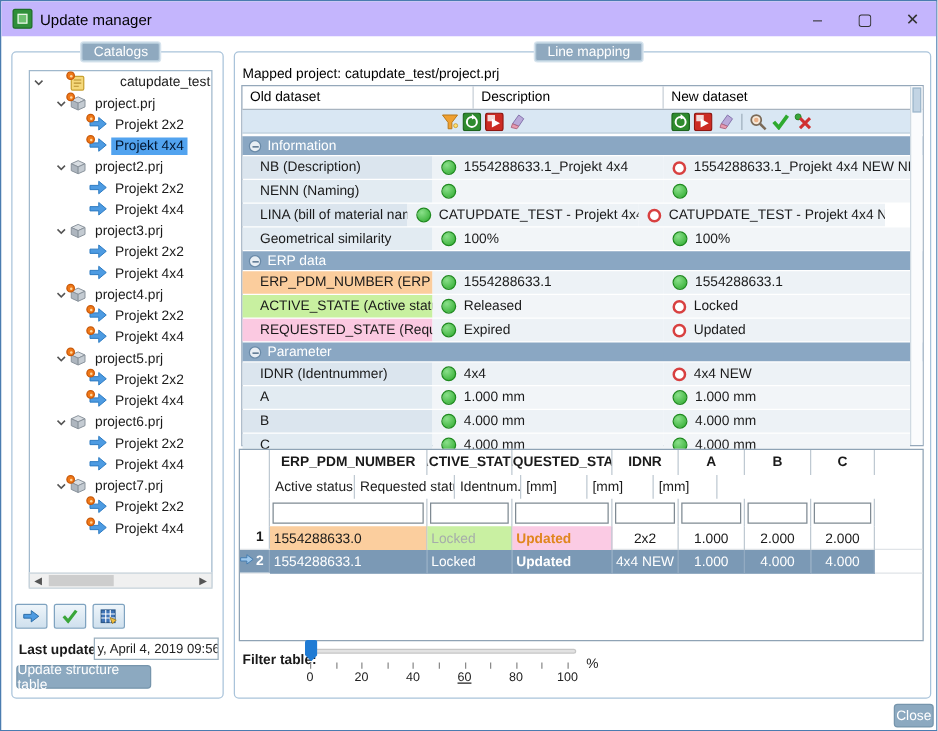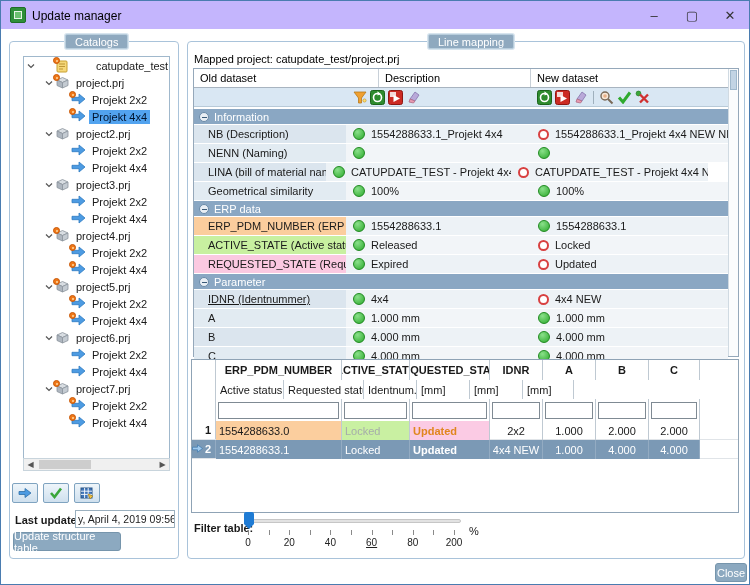--- a/index.html
+++ b/index.html
@@ -574,21 +574,21 @@
           <div class="mr-val" style="width:197px;">
             <span class="dot dot-red"></span>
             <span>Updated</span>
           </div>
         </div>
         <div class="map-section">
           <span class="minus-ico"></span>
           <span>Parameter</span>
         </div>
         <div class="map-row row-a">
-          <div class="mr-label" style="width:152px;text-decoration:underline;">IDNR (Identnummer)</div>
+          <div class="mr-label" style="width:152px;">IDNR (Identnummer)</div>
           <div class="mr-val" style="width:185px;">
             <span class="dot dot-green"></span>
             <span>4x4</span>
           </div>
           <div class="mr-val" style="width:197px;">
             <span class="dot dot-red"></span>
             <span>4x4 NEW</span>
           </div>
         </div>
         <div class="map-row row-b">
@@ -713,18 +713,18 @@
       <div class="tick" style="left: 164.8px;"></div>
       <div class="tick" style="left: 185.4px;"></div>
       <div class="tick" style="left: 206px;"></div>
     </div>
   <div class="ticklabels" id="ticklabels">
       <span class="ticklabel" style="left: 0px;">0</span>
       <span class="ticklabel" style="left: 41.2px;">20</span>
       <span class="ticklabel" style="left: 82.4px;">40</span>
       <span class="ticklabel" style="left: 123.6px; text-decoration: underline;">60</span>
       <span class="ticklabel" style="left: 164.8px;">80</span>
-      <span class="ticklabel" style="left: 206px;">200</span>
+      <span class="ticklabel" style="left: 206px;">100</span>
     </div>
   <div class="pct">%</div>
 
   <div class="btn close-btn">Close</div>
 </div>
 
 </body></html>

